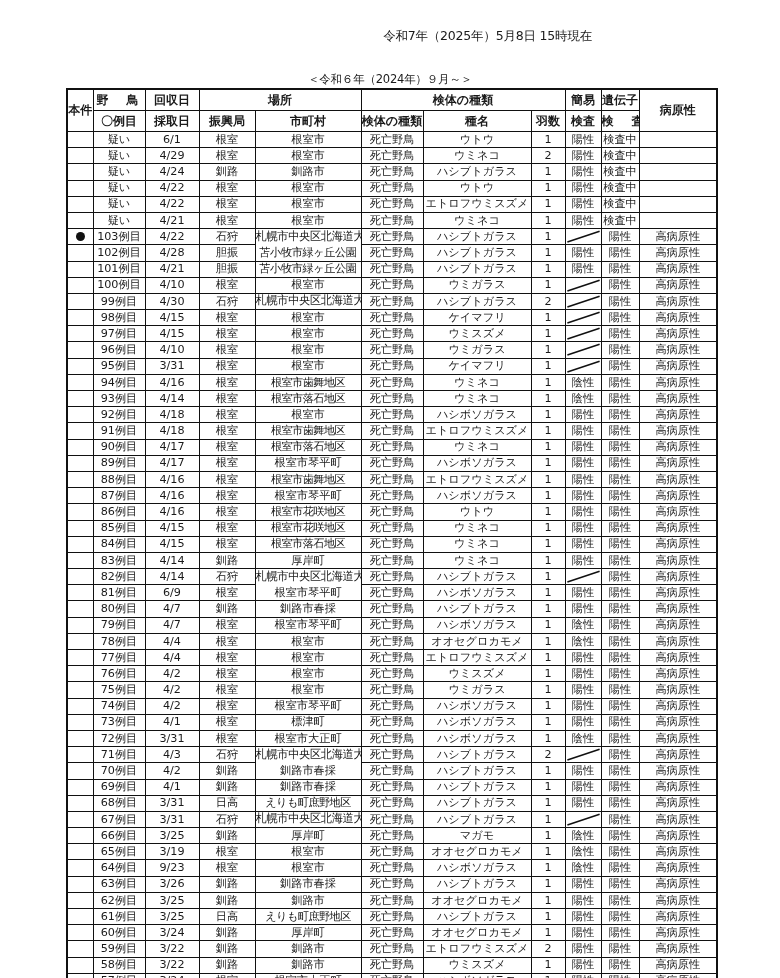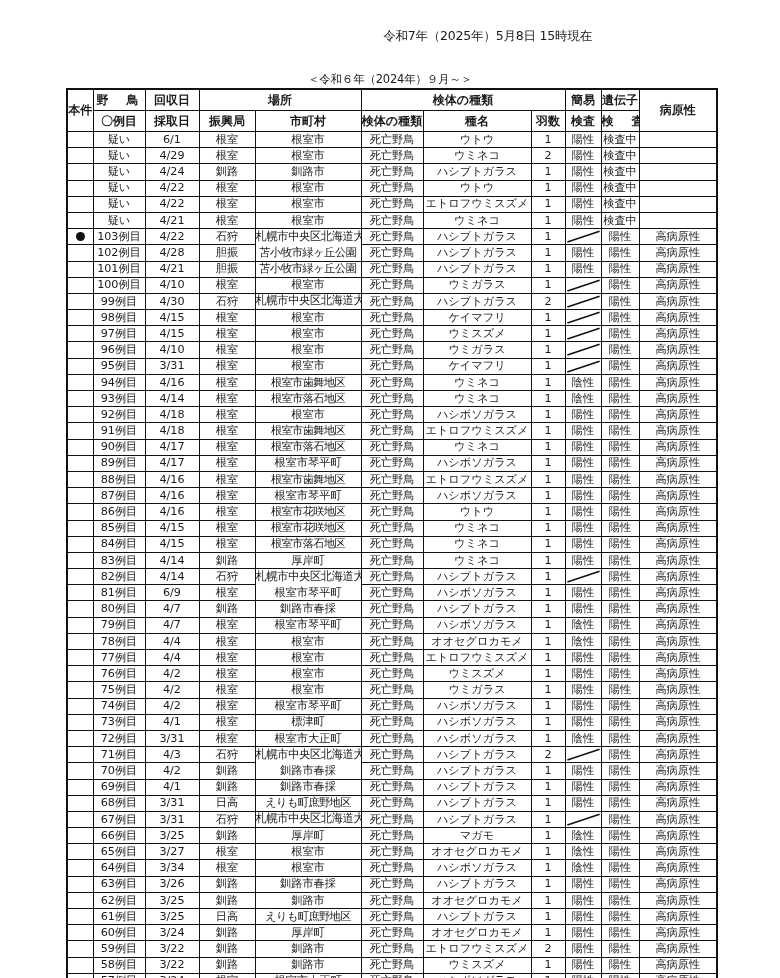--- a/index.html
+++ b/index.html
@@ -804,34 +804,34 @@
             <td>死亡野鳥</td>
             <td>マガモ</td>
             <td>1</td>
             <td>陰性</td>
             <td>陽性</td>
             <td>高病原性</td>
           </tr>
           <tr>
             <td></td>
             <td>65例目</td>
-            <td>3/27</td>
+            <td>3/19</td>
             <td>根室</td>
             <td>根室市</td>
             <td>死亡野鳥</td>
             <td>オオセグロカモメ</td>
             <td>1</td>
             <td>陰性</td>
             <td>陽性</td>
             <td>高病原性</td>
           </tr>
           <tr>
             <td></td>
             <td>64例目</td>
-            <td>3/34</td>
+            <td>9/23</td>
             <td>根室</td>
             <td>根室市</td>
             <td>死亡野鳥</td>
             <td>ハシボソガラス</td>
             <td>1</td>
             <td>陰性</td>
             <td>陽性</td>
             <td>高病原性</td>
           </tr>
           <tr>

